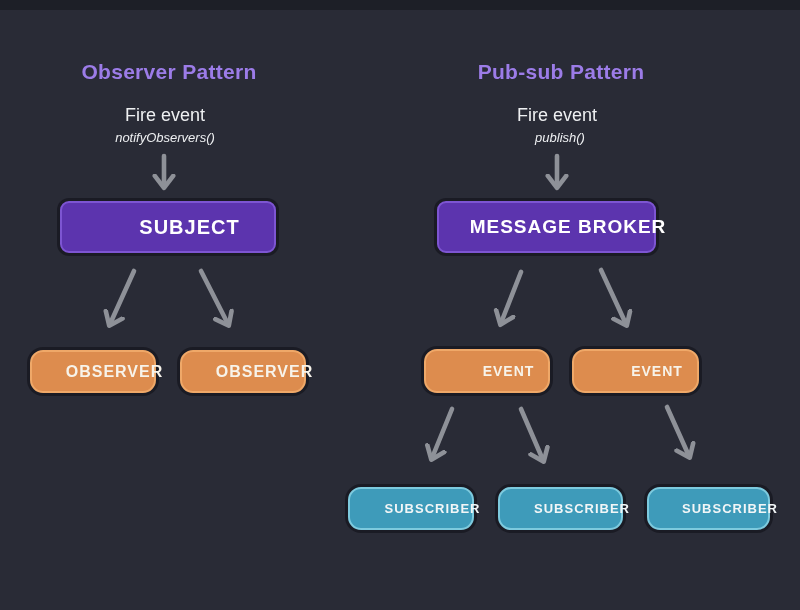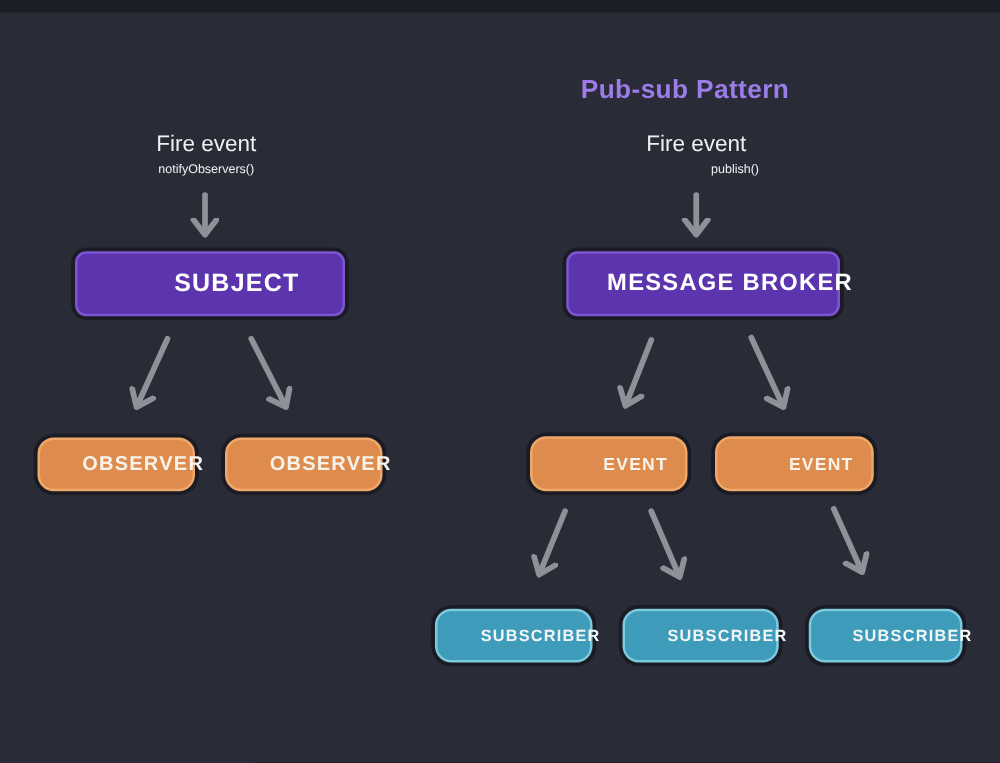--- a/index.html
+++ b/index.html
@@ -16,46 +16,46 @@
   .top-strip{
     position:absolute; left:0; top:0; width:800px; height:10px;
     background:rgba(0,0,0,0.28);
   }
   .pattern-title{
     position:absolute; top:60px; transform:translateX(-50%);
     color:var(--title,#9c7ce8); font-size:21px; font-weight:bold; letter-spacing:.3px;
     white-space:nowrap;
   }
   .title-left{left:169px;}
-  .title-right{left:548px;}
+  .title-right{left:561px;}
   .fire-label{
     position:absolute; top:105px; transform:translateX(-50%);
     color:var(--text,#eef0f2); font-size:18px; font-weight:normal; white-space:nowrap;
   }
   .fire-left{left:165px;}
   .fire-right{left:557px;}
   .method-label{
     position:absolute; top:130px; transform:translateX(-50%);
-    color:var(--text,#eef0f2); font-size:10px; white-space:nowrap;
+    color:var(--text,#eef0f2); font-size:13px; white-space:nowrap;font-style:italic;
   }
   .method-left{left:165px;}
-  .method-right{left:588px;}
+  .method-right{left:560px;}
   .node{
     position:absolute; display:flex; align-items:center; justify-content:center;
     color:#fff; font-weight:bold; box-sizing:border-box;
     box-shadow:0 0 0 3px rgba(14,15,21,0.55);
     white-space:nowrap;
     padding-left:43px;
   }
   .node-source{
     background:var(--source-fill,#5c34ae); border:2px solid var(--source-border,#7d55d2);
     border-radius:9px; font-size:20px; letter-spacing:1px; height:52px;
   }
   .node-subject{left:60px; top:201px; width:216px;}
-  .node-broker{left:453px; top:201px; width:219px; font-size:19px;}
+  .node-broker{left:437px; top:201px; width:219px; font-size:19px;}
   .node-orange{
     background:var(--orange-fill,#dd8c4e); border:2px solid var(--orange-border,#efa868);
     border-radius:13px; font-size:16px; letter-spacing:1px; color:#f7f3ea;
   }
   .node-teal{
     background:var(--teal-fill,#3e9bba); border:2px solid var(--teal-border,#7dcade);
     border-radius:13px; font-size:13px; letter-spacing:1px; color:#f2f6f7;
   }
   .obs-1{left:30px;  top:350px; width:126px; height:43px;}
   .obs-2{left:180px; top:350px; width:126px; height:43px;}
@@ -70,20 +70,21 @@
     position:absolute; right:30px; top:560px;
     color:var(--watermark,#84868c); font-size:16px; letter-spacing:.2px;
   }
 </style>
 </head>
 <body>
 
 <div class="canvas">
   <div class="top-strip"></div>
 
+  <div class="pattern-title title-left">Observer Pattern</div>
   <div class="pattern-title title-right">Pub-sub Pattern</div>
 
   <div class="fire-label fire-left">Fire event</div>
   <div class="method-label method-left">notifyObservers()</div>
   <div class="fire-label fire-right">Fire event</div>
   <div class="method-label method-right">publish()</div>
 
   <svg class="arrow-layer" viewBox="0 0 800 610" aria-hidden="true">
     <defs>
       <marker id="ah" markerWidth="6" markerHeight="6" refX="2.6" refY="2.5" orient="auto" markerUnits="strokeWidth">

